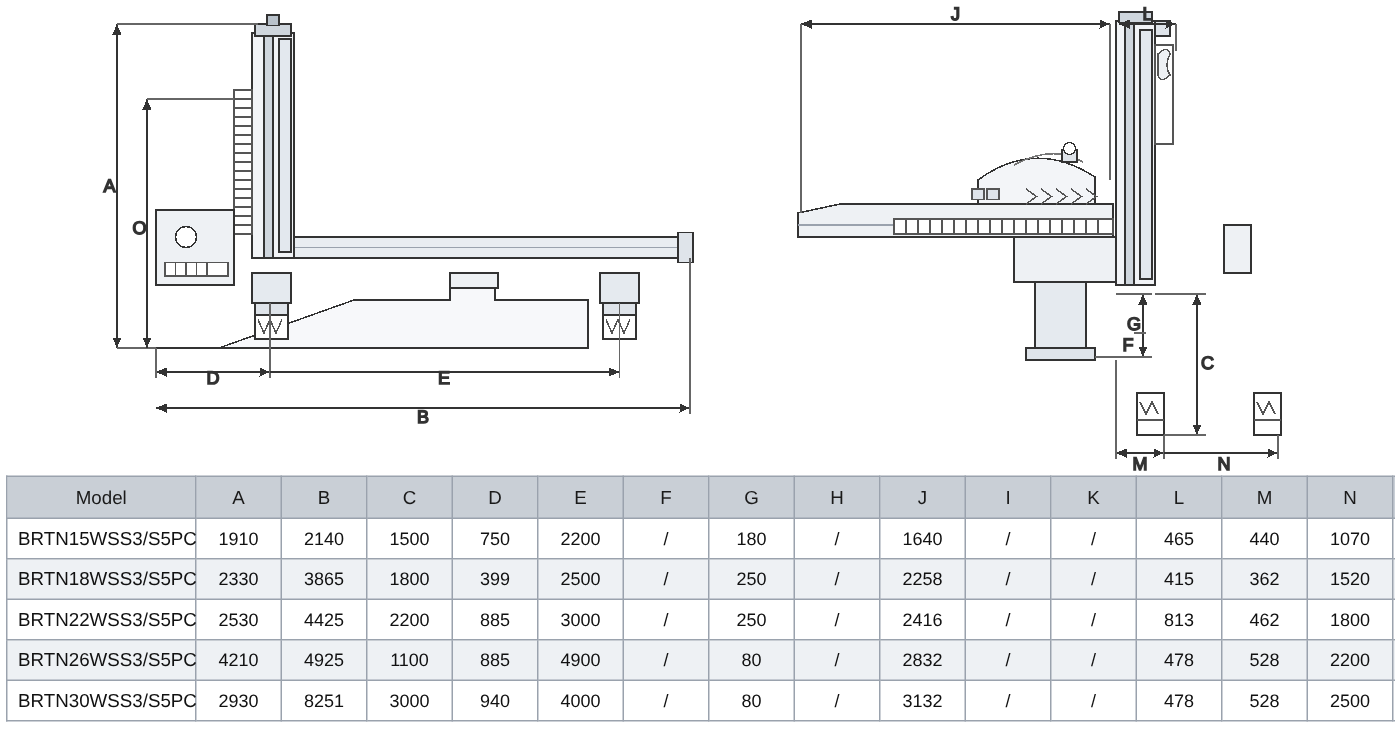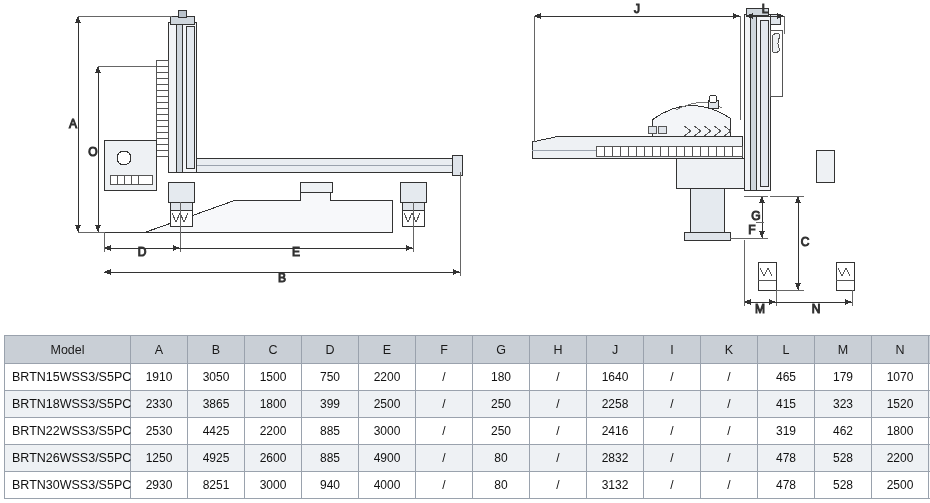--- a/index.html
+++ b/index.html
@@ -27,21 +27,21 @@
     width: 930px;
     height: 318px;
   }
   .drawing svg {
     display: block;
   }
   
   .table-wrap {
     position: absolute;
     left: 4px;
-    top: 335px;
+    top: 317px;
     width: 922px;
   }
   table.spec {
     border-collapse: collapse;
     width: 922px;
     table-layout: fixed;
     font-size: 12px;
     color: #111;
   }
   table.spec th,
@@ -332,76 +332,76 @@
           <th>L</th>
           <th>M</th>
           <th>N</th>
           <th>O</th>
         </tr>
       </thead>
       <tbody>
         <tr>
           <td class="model">BRTN15WSS3/S5PC</td>
           <td>1910</td>
-          <td>3050</td>
+          <td>2140</td>
           <td>1500</td>
           <td>750</td>
           <td>2200</td>
           <td>/</td>
           <td>180</td>
           <td>/</td>
           <td>1640</td>
           <td>/</td>
           <td>/</td>
           <td>465</td>
-          <td>179</td>
+          <td>440</td>
           <td>1070</td>
           <td>/</td>
         </tr>
         <tr>
           <td class="model">BRTN18WSS3/S5PC</td>
           <td>2330</td>
           <td>3865</td>
           <td>1800</td>
           <td>399</td>
           <td>2500</td>
           <td>/</td>
           <td>250</td>
           <td>/</td>
           <td>2258</td>
           <td>/</td>
           <td>/</td>
           <td>415</td>
-          <td>323</td>
+          <td>362</td>
           <td>1520</td>
           <td>1640</td>
         </tr>
         <tr>
           <td class="model">BRTN22WSS3/S5PC</td>
           <td>2530</td>
           <td>4425</td>
           <td>2200</td>
           <td>885</td>
           <td>3000</td>
           <td>/</td>
           <td>250</td>
           <td>/</td>
           <td>2416</td>
           <td>/</td>
           <td>/</td>
-          <td>319</td>
+          <td>813</td>
           <td>462</td>
           <td>1800</td>
           <td>1840</td>
         </tr>
         <tr>
           <td class="model">BRTN26WSS3/S5PC</td>
-          <td>1250</td>
+          <td>4210</td>
           <td>4925</td>
-          <td>2600</td>
+          <td>1100</td>
           <td>885</td>
           <td>4900</td>
           <td>/</td>
           <td>80</td>
           <td>/</td>
           <td>2832</td>
           <td>/</td>
           <td>/</td>
           <td>478</td>
           <td>528</td>

